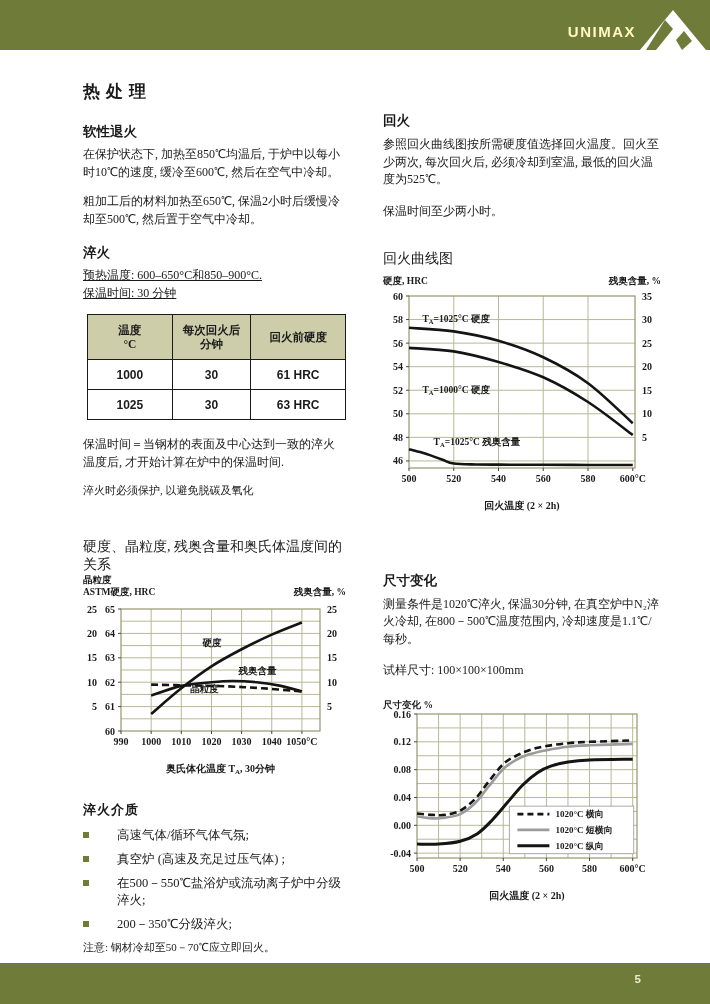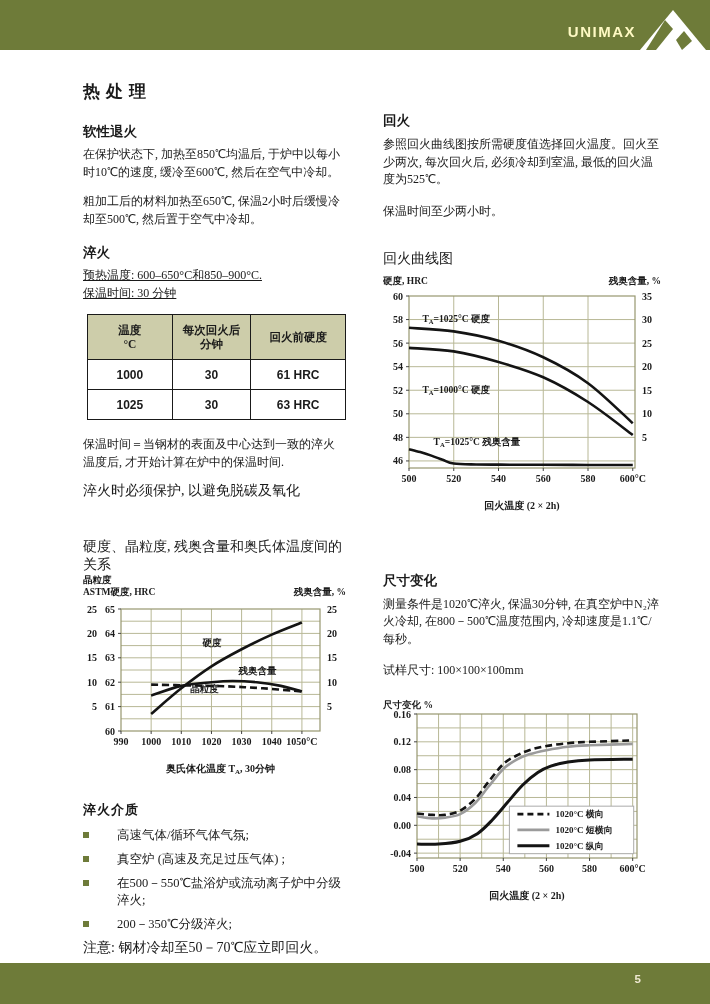--- a/index.html
+++ b/index.html
@@ -14,21 +14,21 @@
   .pagenum{position:absolute;right:69px;top:10px;color:#efe9d2;
            font:bold 11.5px "Liberation Sans",sans-serif;}
   
   .col-left{position:absolute;left:83px;top:80px;width:263px;}
   .col-right{position:absolute;left:383px;top:112px;width:278px;}
   .h1{font:bold 17px "Liberation Sans",sans-serif;letter-spacing:6px;margin:0 0 20px 0;}
   .h2{font:bold 13.5px "Liberation Sans",sans-serif;margin:16px 0 5px 0;}
   .h2s{font:bold 13px "Liberation Serif",serif;margin:20px 0 8px 0;letter-spacing:1px;}
   p{margin:0 0 12px 0;font-size:12px;line-height:17.5px;}
   .tight{margin-bottom:0;text-decoration:underline;}
-  .small{font-size:14px;line-height:15px;}
+  .small{font-size:11px;line-height:15px;}
   .caption{font-size:14px;margin:0;}
   
   table.hd{border-collapse:collapse;margin:12px 0 0 4px;}
   table.hd th,table.hd td{border:1.6px solid #1a1a1a;text-align:center;vertical-align:middle;}
   table.hd th{background:#cdcdaa;font:bold 11.5px "Liberation Serif",serif;
               line-height:14px;height:40px;padding:2px 6px;}
   table.hd td{font:bold 12px "Liberation Sans",sans-serif;height:29px;padding:0 6px;}
   .cw1{width:72px}.cw2{width:66px}.cw3{width:82px}
   
   ul.media{list-style:none;margin:4px 0 0 0;padding:0;}

